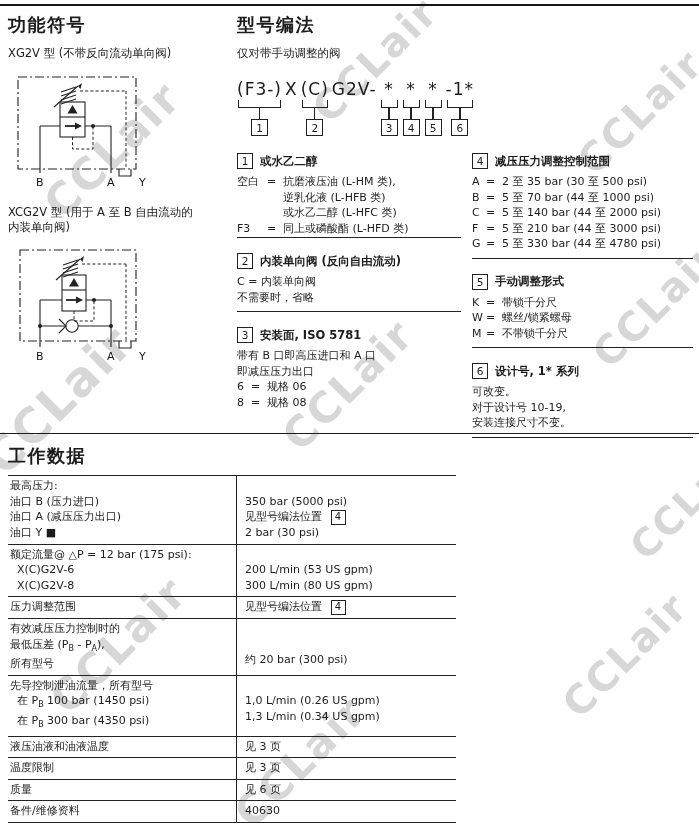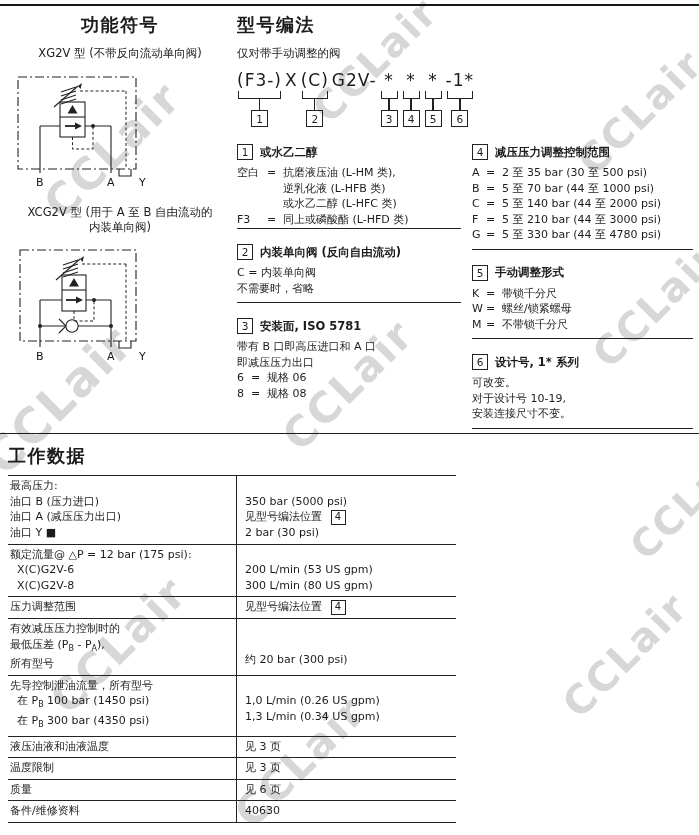--- a/index.html
+++ b/index.html
@@ -13,26 +13,26 @@
     position:absolute;transform:translate(-50%,-50%) rotate(-45deg);
     font-weight:bold;letter-spacing:2px;white-space:nowrap;
     pointer-events:none;z-index:0;
   }
   
   .layer{position:relative;z-index:1;}
   .h1{font-size:18px;font-weight:bold;letter-spacing:1.5px;margin:0 0 9px 0;}
   .cap{font-size:11.5px;line-height:15px;margin:0;}
   .top-rule{position:absolute;left:0;top:4px;width:699px;height:2px;background:#161616;z-index:1;}
   
-  .func{position:absolute;left:8px;top:13px;width:224px;z-index:1;text-align:center;}
+  .func{position:absolute;left:8px;top:13px;width:224px;z-index:1;}
   .func svg{display:block;margin:8px 0 4px 0;}
   .cap2{margin-top:14px;}
   
   .codeblk{position:absolute;left:237px;top:13px;width:456px;z-index:1;}
-  .code-row{display:flex;align-items:flex-start;margin-top:9px;}
+  .code-row{display:flex;align-items:flex-start;margin-top:18px;}
   .code-col{display:flex;flex-direction:column;align-items:center;margin-right:3px;}
   .code-col.star{min-width:19px;}
   .code-text{font-size:17px;letter-spacing:1px;white-space:pre;line-height:20px;}
   .brk{height:7px;border-left:1.5px solid #222;border-right:1.5px solid #222;
        border-bottom:1.5px solid #222;align-self:stretch;margin:1px 1px 0 1px;}
   .stem{width:1.5px;height:11px;background:#222;}
   .nbox{width:15px;height:15px;border:1.4px solid #222;font-size:10.5px;
         display:flex;align-items:center;justify-content:center;}
   .cols{display:flex;margin-top:17px;}
   .col-mid{width:224px;margin-right:11px;}

